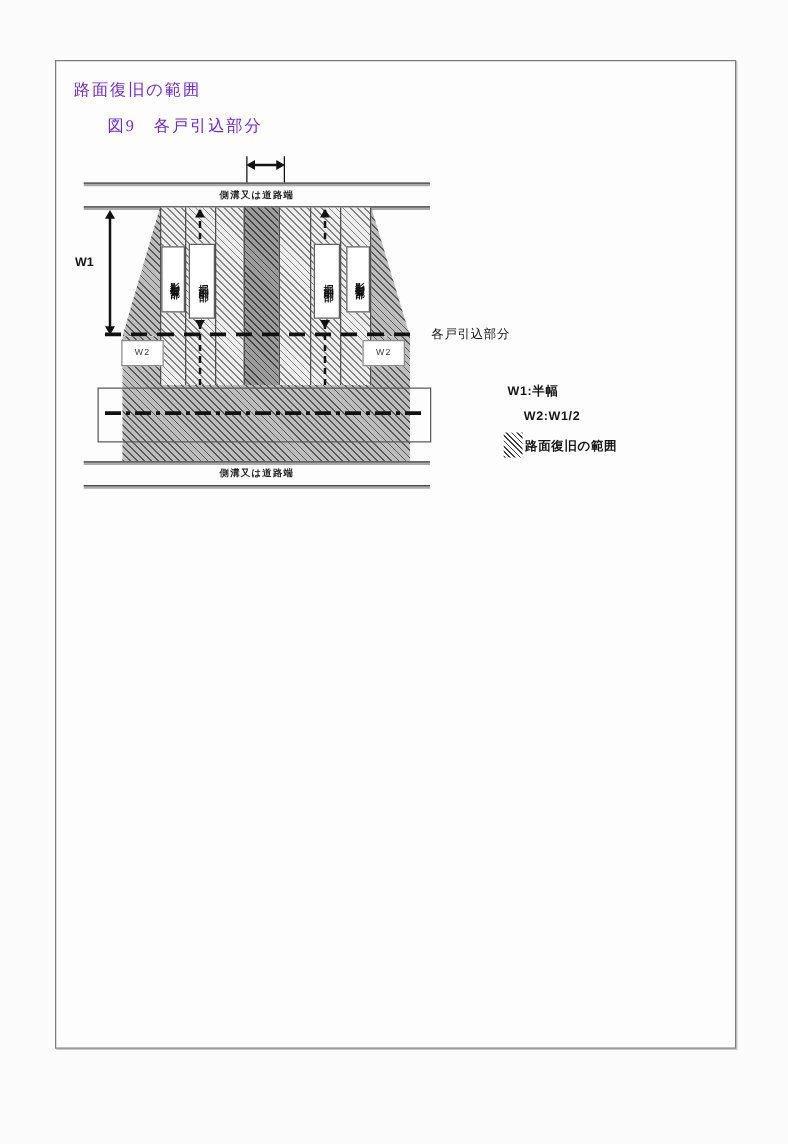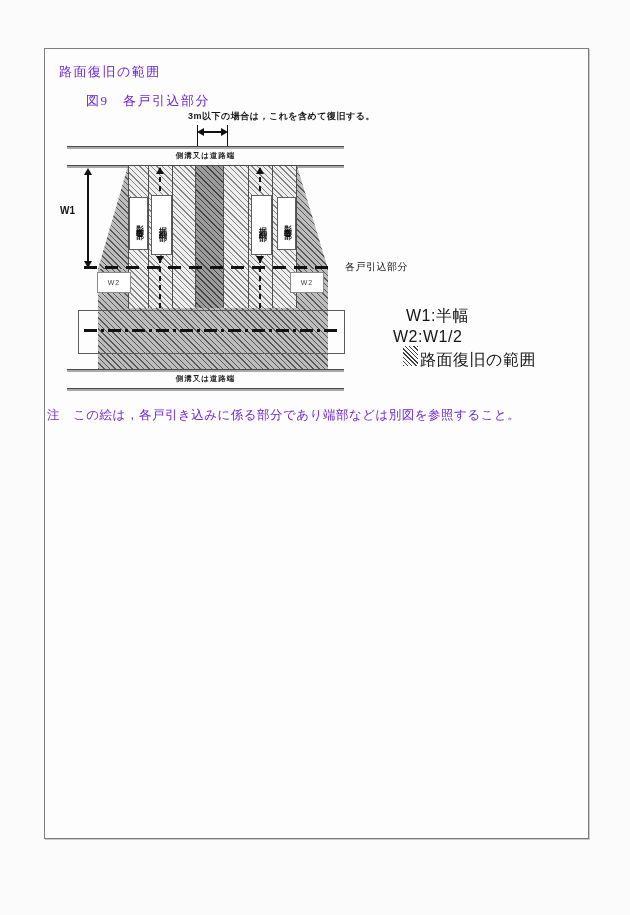--- a/index.html
+++ b/index.html
@@ -46,36 +46,35 @@
   .part-box{background:#fff;border:1px solid #5e5e5e;display:flex;align-items:center;justify-content:center;
             writing-mode:vertical-rl;text-orientation:upright;font-family:"Liberation Sans",sans-serif;
             font-size:8px;font-weight:600;letter-spacing:3px;color:#111;}
   .w2-box{background:#fff;border:1px solid #8a8a8a;display:flex;align-items:center;justify-content:center;
           font-family:"Liberation Sans",sans-serif;font-size:7px;color:#3a3a3a;letter-spacing:1px;}
   .centerline{left:84px;top:266px;width:249px;height:3px;
     background-image:repeating-linear-gradient(90deg,#111 0 13px,transparent 13px 21px);}
   .dashdot{left:84px;top:329px;width:254px;height:3px;
     background-image:repeating-linear-gradient(90deg,#111 0 13px,transparent 13px 17px,#111 17px 20px,transparent 20px 24px);}
   .thin-rect{left:78px;top:310px;width:265px;height:42px;border:1px solid #5a5a5a;}
-  .legend-text{font-size:16px;font-weight:normal;letter-spacing:.5px;}
+  .legend-text{font-size:10px;font-weight:bold;letter-spacing:.5px;}
   .legend-swatch{left:403px;top:346px;width:15px;height:20px;background:#fff;
     background-image:repeating-linear-gradient(45deg,#3f3f3f 0 1px,transparent 1px 3px);}
   .w1-label{left:60px;top:205px;font-size:10px;font-weight:bold;}
   .cl-label{left:345px;top:260px;font-size:10px;letter-spacing:.5px;}
 </style>
 </head>
 <body>
 
 <div class="page">
   <div class="abs page-border"></div>
 
   <div class="abs serif-text title">路面復旧の範囲</div>
   <div class="abs serif-text caption">図9　各戸引込部分</div>
 
-  <div class="abs gothic annotation">3m以下の場合は，これを含めて復旧する。</div>
   <div class="abs tick-v" style="left:197px;top:125px;height:22px;"></div>
   <div class="abs tick-v" style="left:227px;top:125px;height:22px;"></div>
   <div class="abs shaft-h" style="left:200px;top:131px;width:25px;"></div>
   <div class="abs tri tri-left" style="left:197px;top:128px;"></div>
   <div class="abs tri tri-right" style="left:221px;top:128px;"></div>
 
   <div class="abs road-line" style="top:146px;"></div>
   <div class="abs gothic road-text" style="top:151px;">側溝又は道路端</div>
   <div class="abs road-line" style="top:165px;"></div>
 
@@ -120,18 +119,17 @@
   <div class="abs w2-box" style="left:290px;top:272px;width:32px;height:19px;">W2</div>
 
   <div class="abs thin-rect"></div>
   <div class="abs dashdot"></div>
 
   <div class="abs road-line" style="top:369px;"></div>
   <div class="abs gothic road-text" style="top:374px;">側溝又は道路端</div>
   <div class="abs road-line" style="top:388px;"></div>
 
   <div class="abs gothic legend-text" style="left:406px;top:306px;">W1:半幅</div>
-  <div class="abs gothic legend-text" style="left:393px;top:328px;">W2:W1/2</div>
+  <div class="abs gothic legend-text" style="left:419px;top:328px;">W2:W1/2</div>
   <div class="abs legend-swatch"></div>
   <div class="abs gothic legend-text" style="left:420px;top:350px;">路面復旧の範囲</div>
 
-  <div class="abs serif-text note">注　この絵は，各戸引き込みに係る部分であり端部などは別図を参照すること。</div>
 </div>
 
 </body></html>

